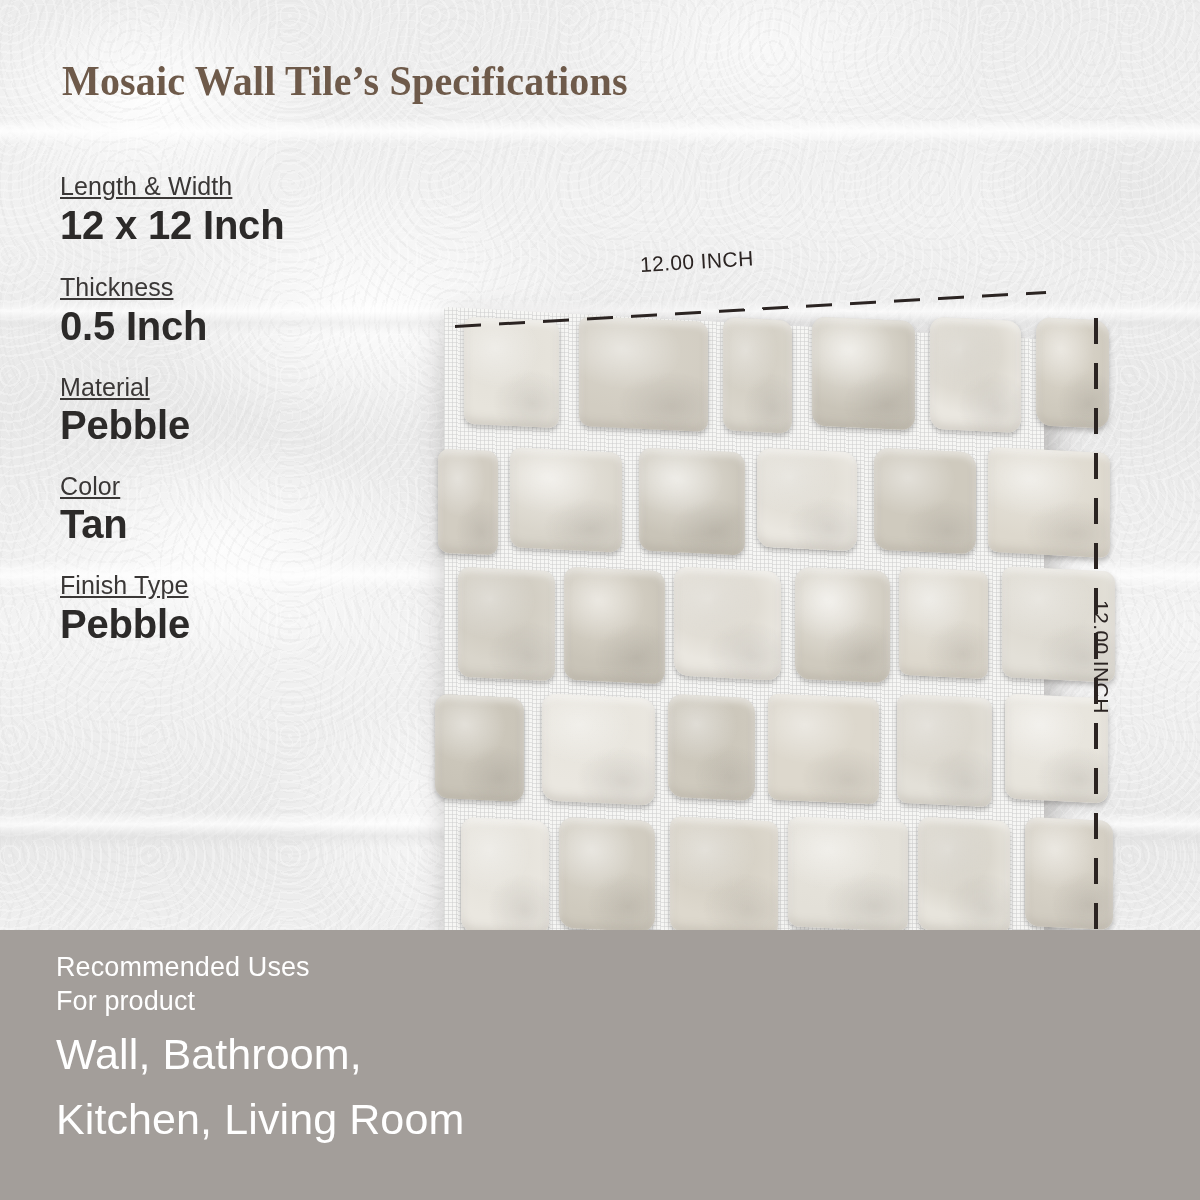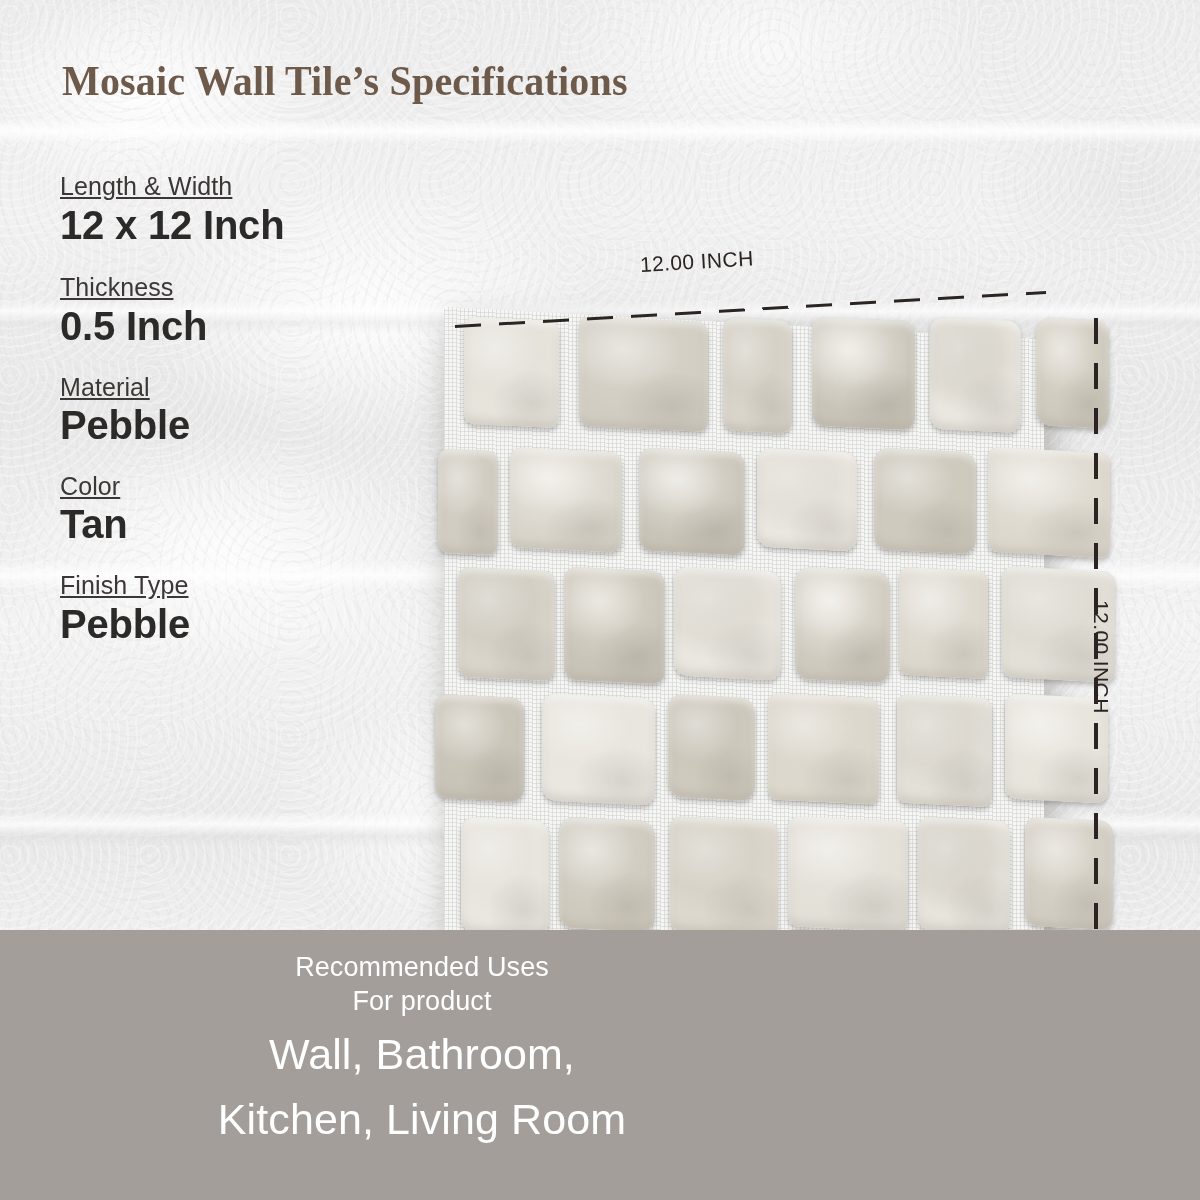--- a/index.html
+++ b/index.html
@@ -70,21 +70,21 @@
   .spec.s-thick {margin-bottom:24px;}
   .spec.s-mat   {margin-bottom:24px;}
   .spec.s-shape {margin-bottom:24px;}
   .spec.s-color {margin-bottom:24px;}
 
   
   .band{
     position:absolute;left:0;top:930px;width:1200px;height:270px;
     background:#a39e9a;
   }
-  .band-inner{position:absolute;left:72px;top:20px;width:700px;text-align:center;}
+  .band-inner{position:absolute;left:56px;top:20px;width:700px;}
   .band-label{
     font-size:27px;font-weight:400;color:#ffffff;line-height:1.26;
     letter-spacing:.1px;
   }
   .band-value{
     font-size:43px;font-weight:400;color:#ffffff;line-height:1.32;
     letter-spacing:.1px;margin-top:8px;
   }
 
   

